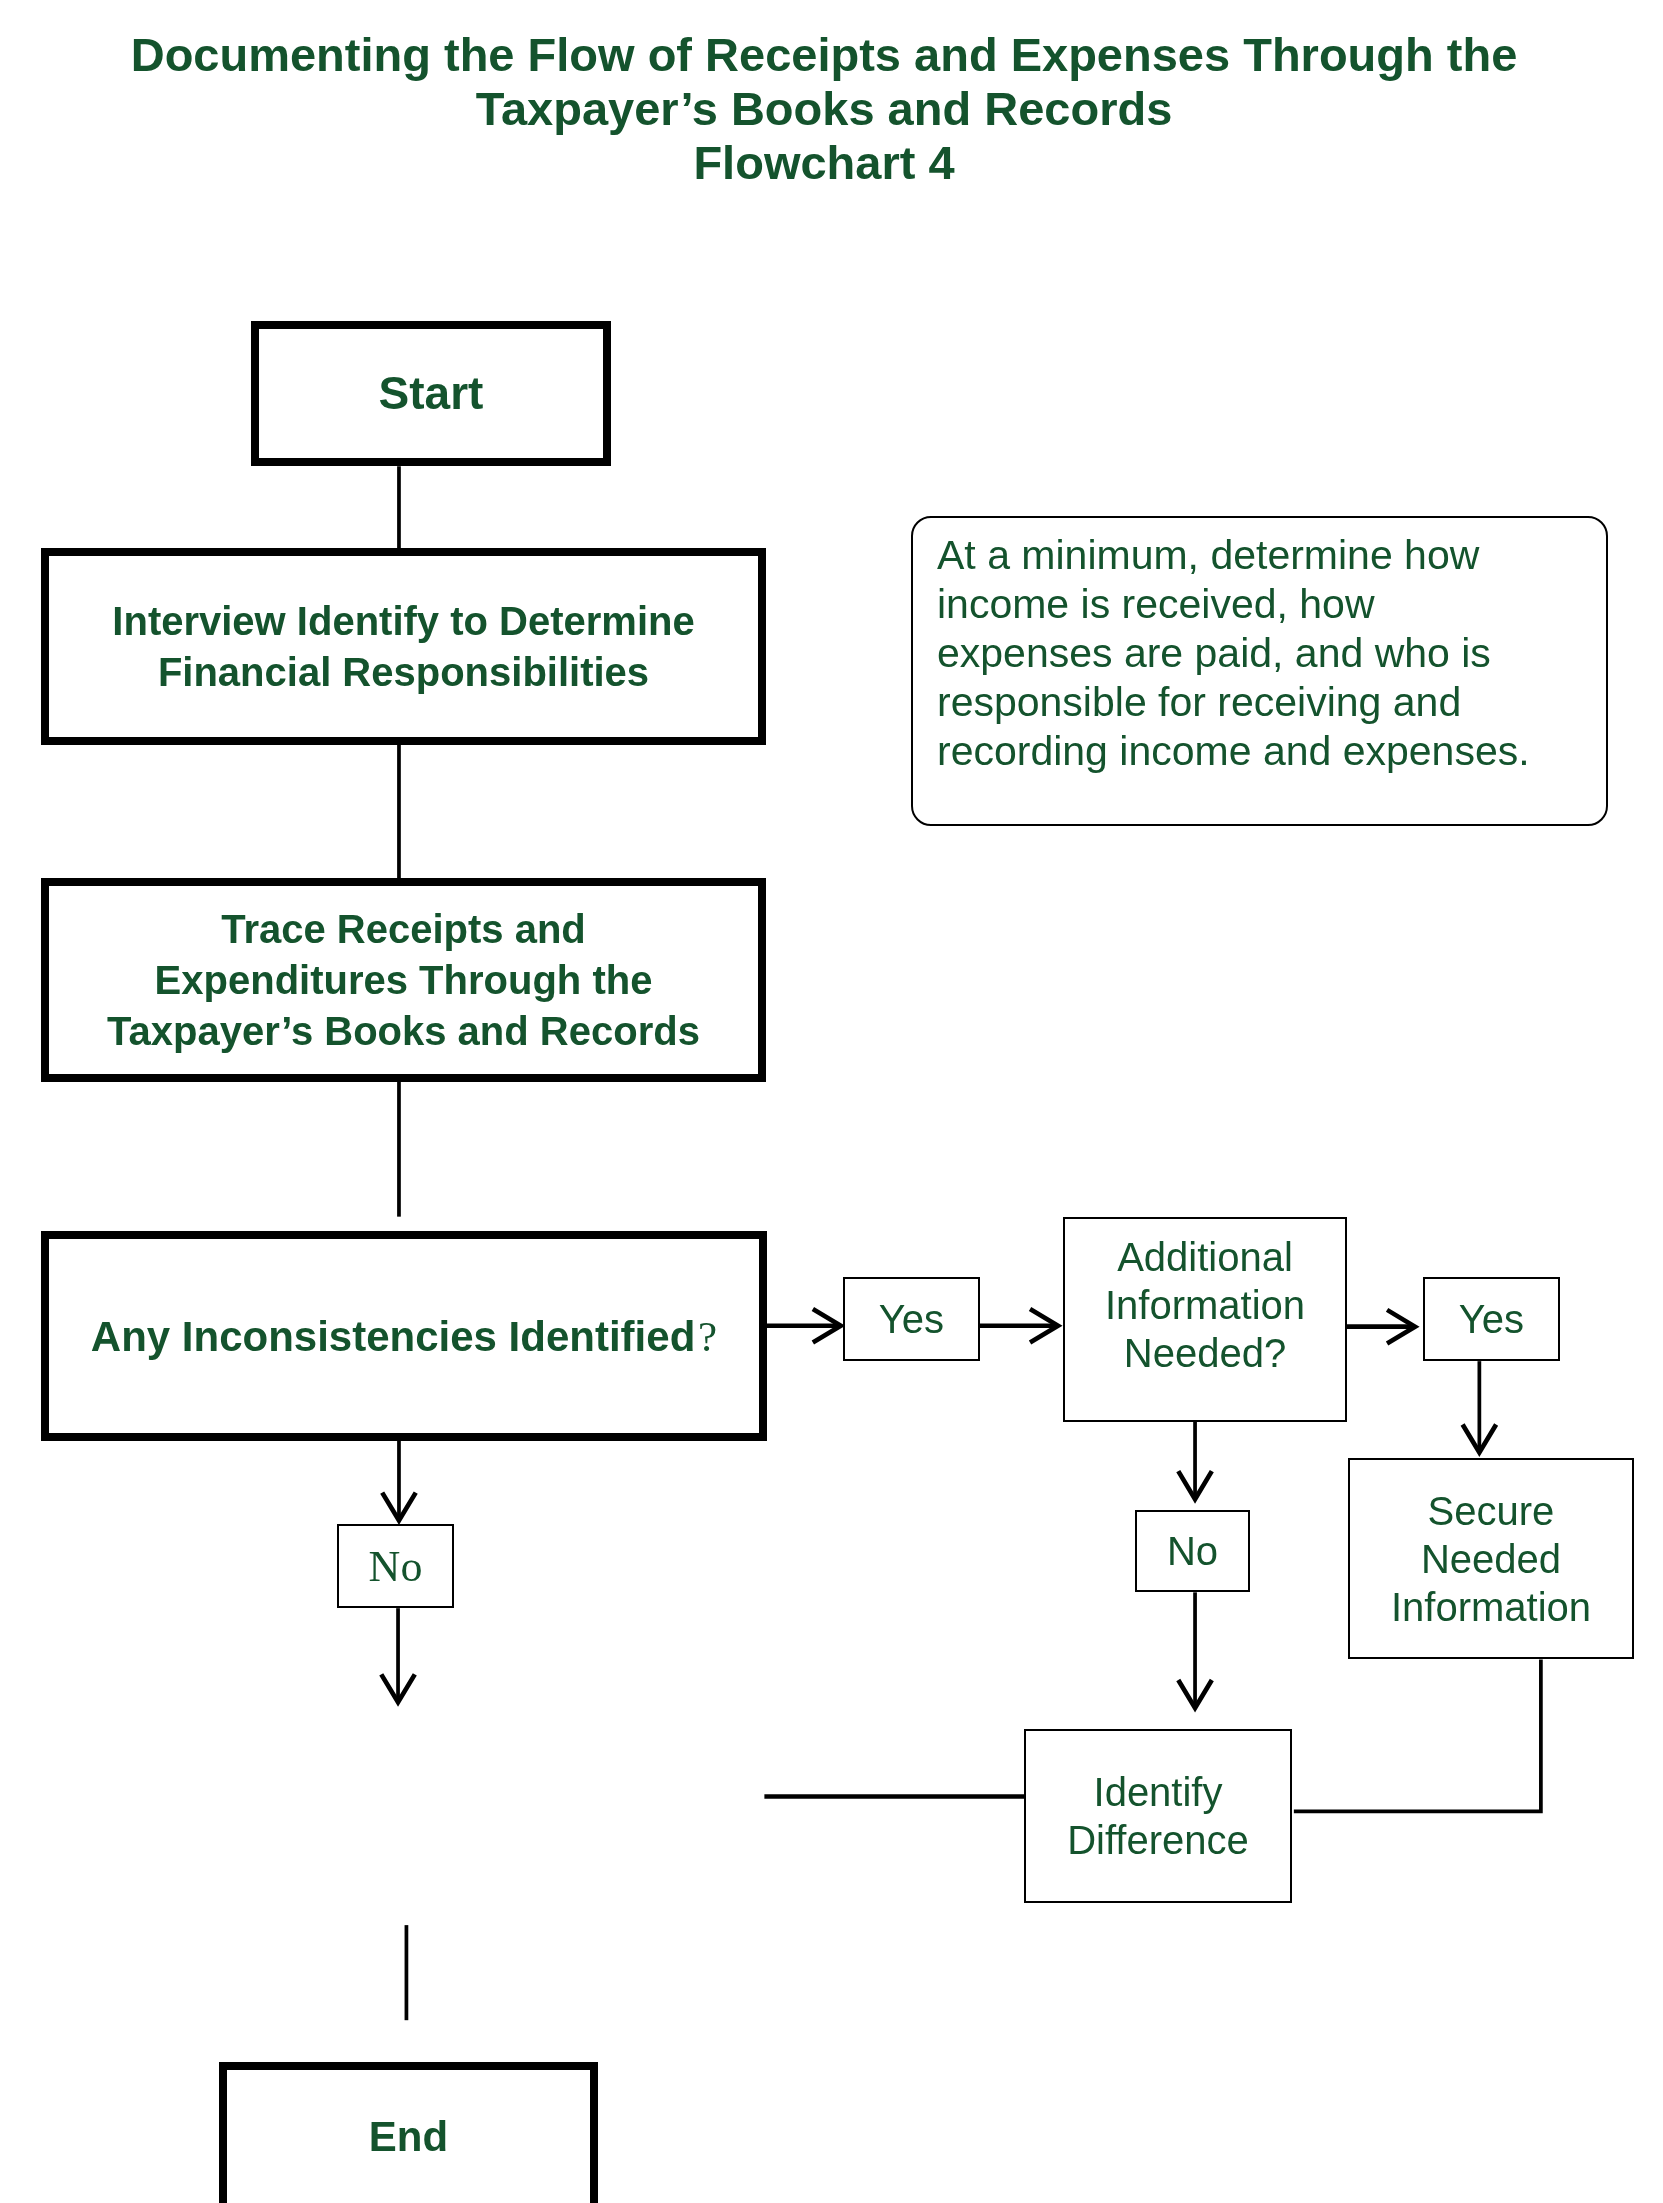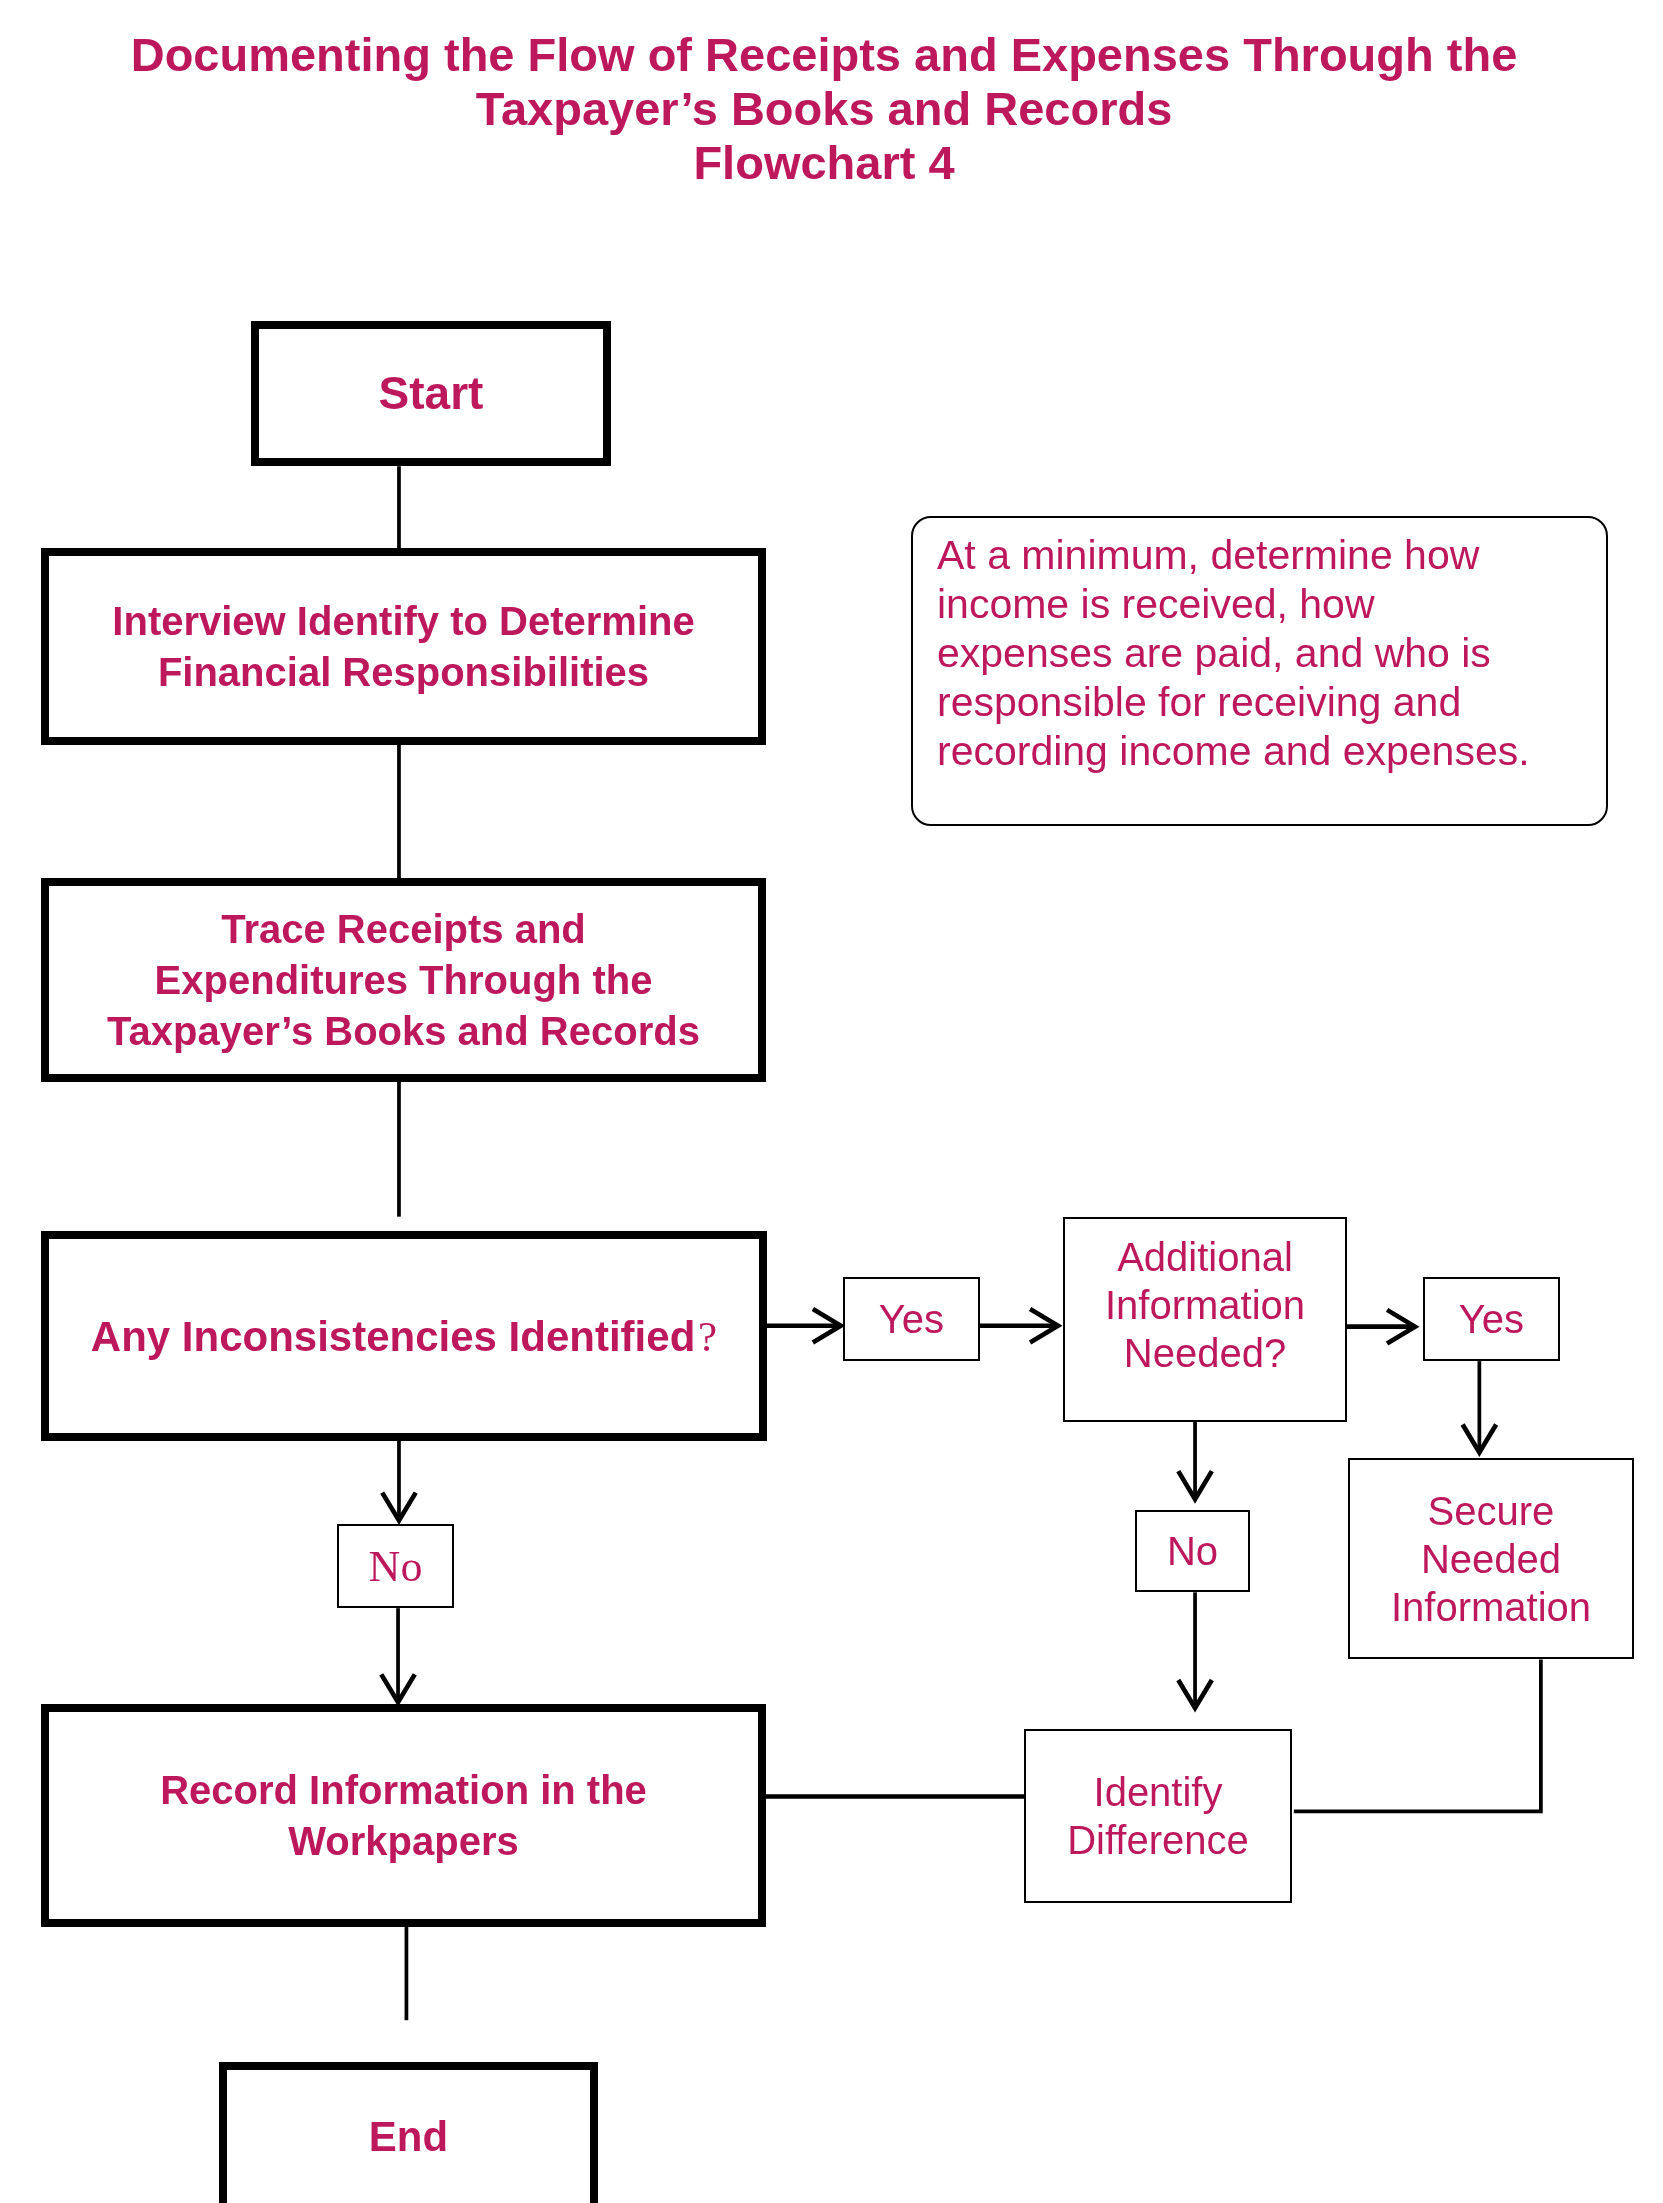--- a/index.html
+++ b/index.html
@@ -2,21 +2,21 @@
 <html style="font-size:15px"><head>
 <meta charset="utf-8">
 <style>
   html,body{margin:0;padding:0;background:#ffffff;}
   #canvas{
     position:relative;
     width:1663px;
     height:2204px;
     background:#ffffff;
     font-family:"Liberation Sans", sans-serif;
-    color:#be185d;
+    color:#14532d;
     overflow:hidden;
   }
   .title{
     position:absolute;
     left:0;
     top:28px;
     width:1648px;
     text-align:center;
     font-weight:bold;
     font-size:47px;
@@ -166,23 +166,19 @@
 
   <div class="node serif n-no-left">
     <span>No</span>
   </div>
 
   <div class="node n-identify">
     <span>Identify
 Difference</span>
   </div>
 
-  <div class="node thick bold n-record">
-    <span>Record Information in the
-Workpapers</span>
-  </div>
 
   <div class="node thick bold n-end">
     <span>End</span>
   </div>
 
 </div>
 
 
 </body></html>

